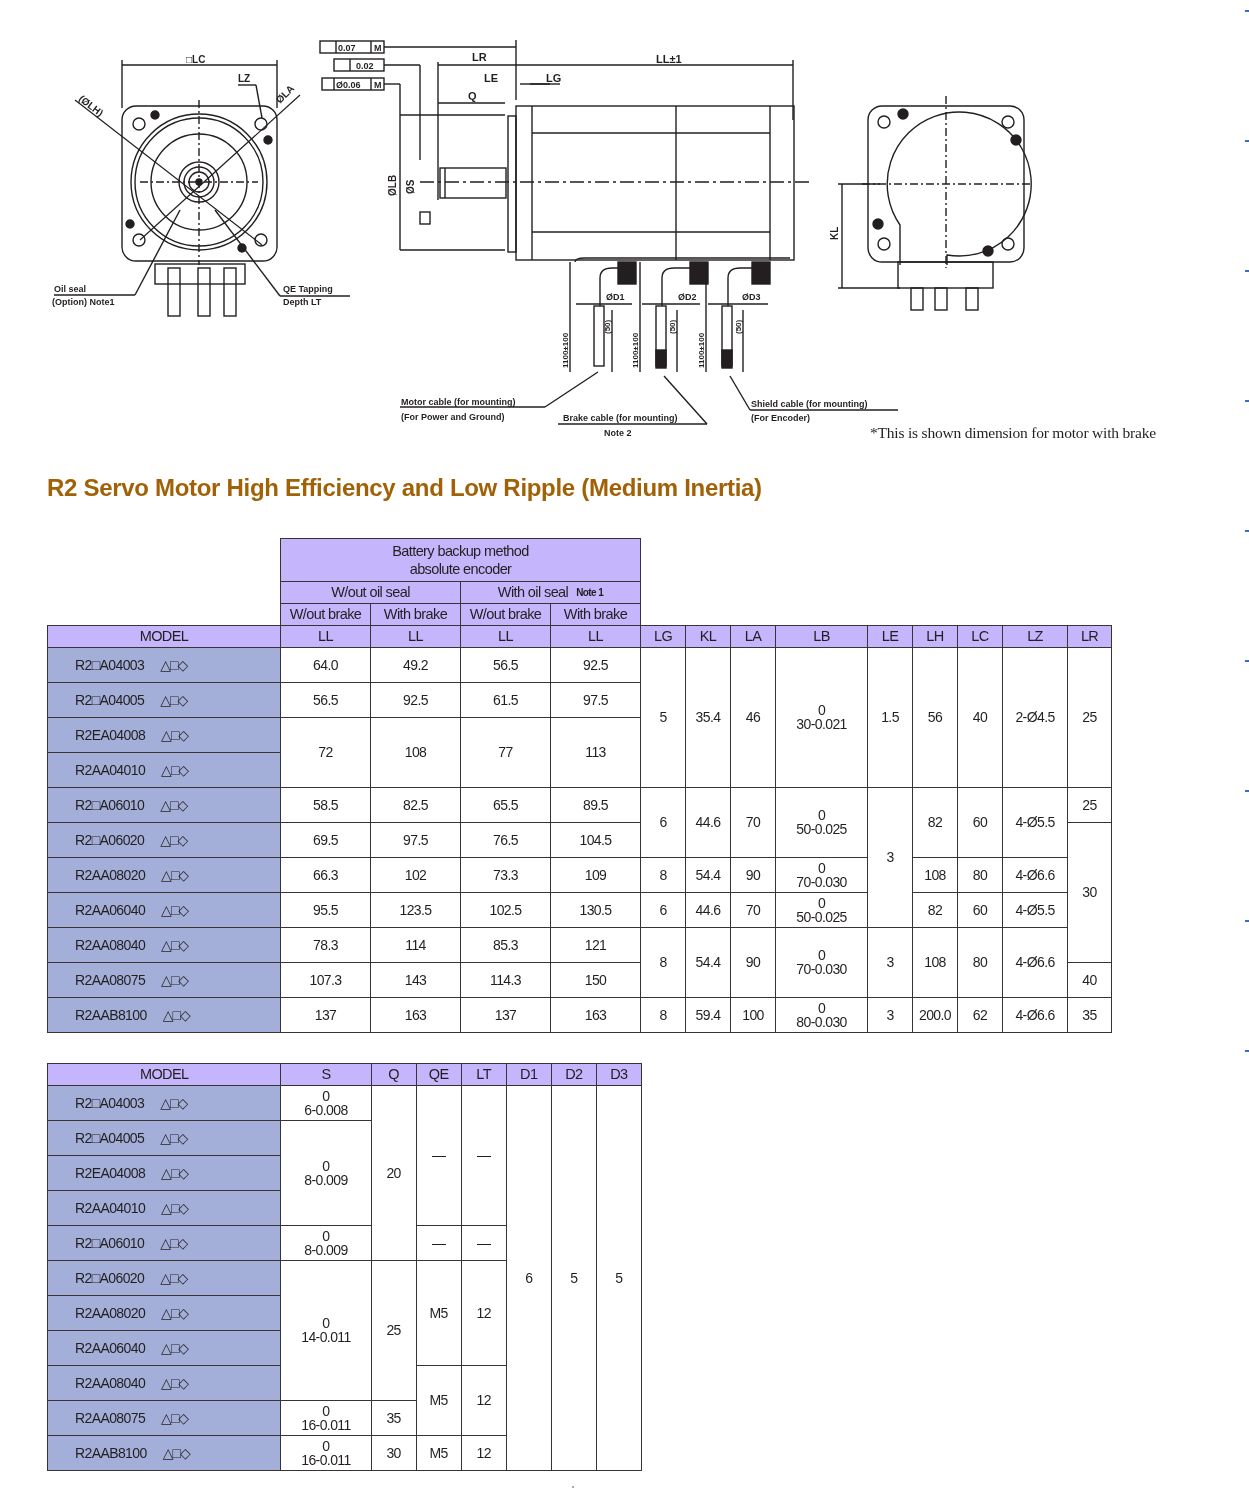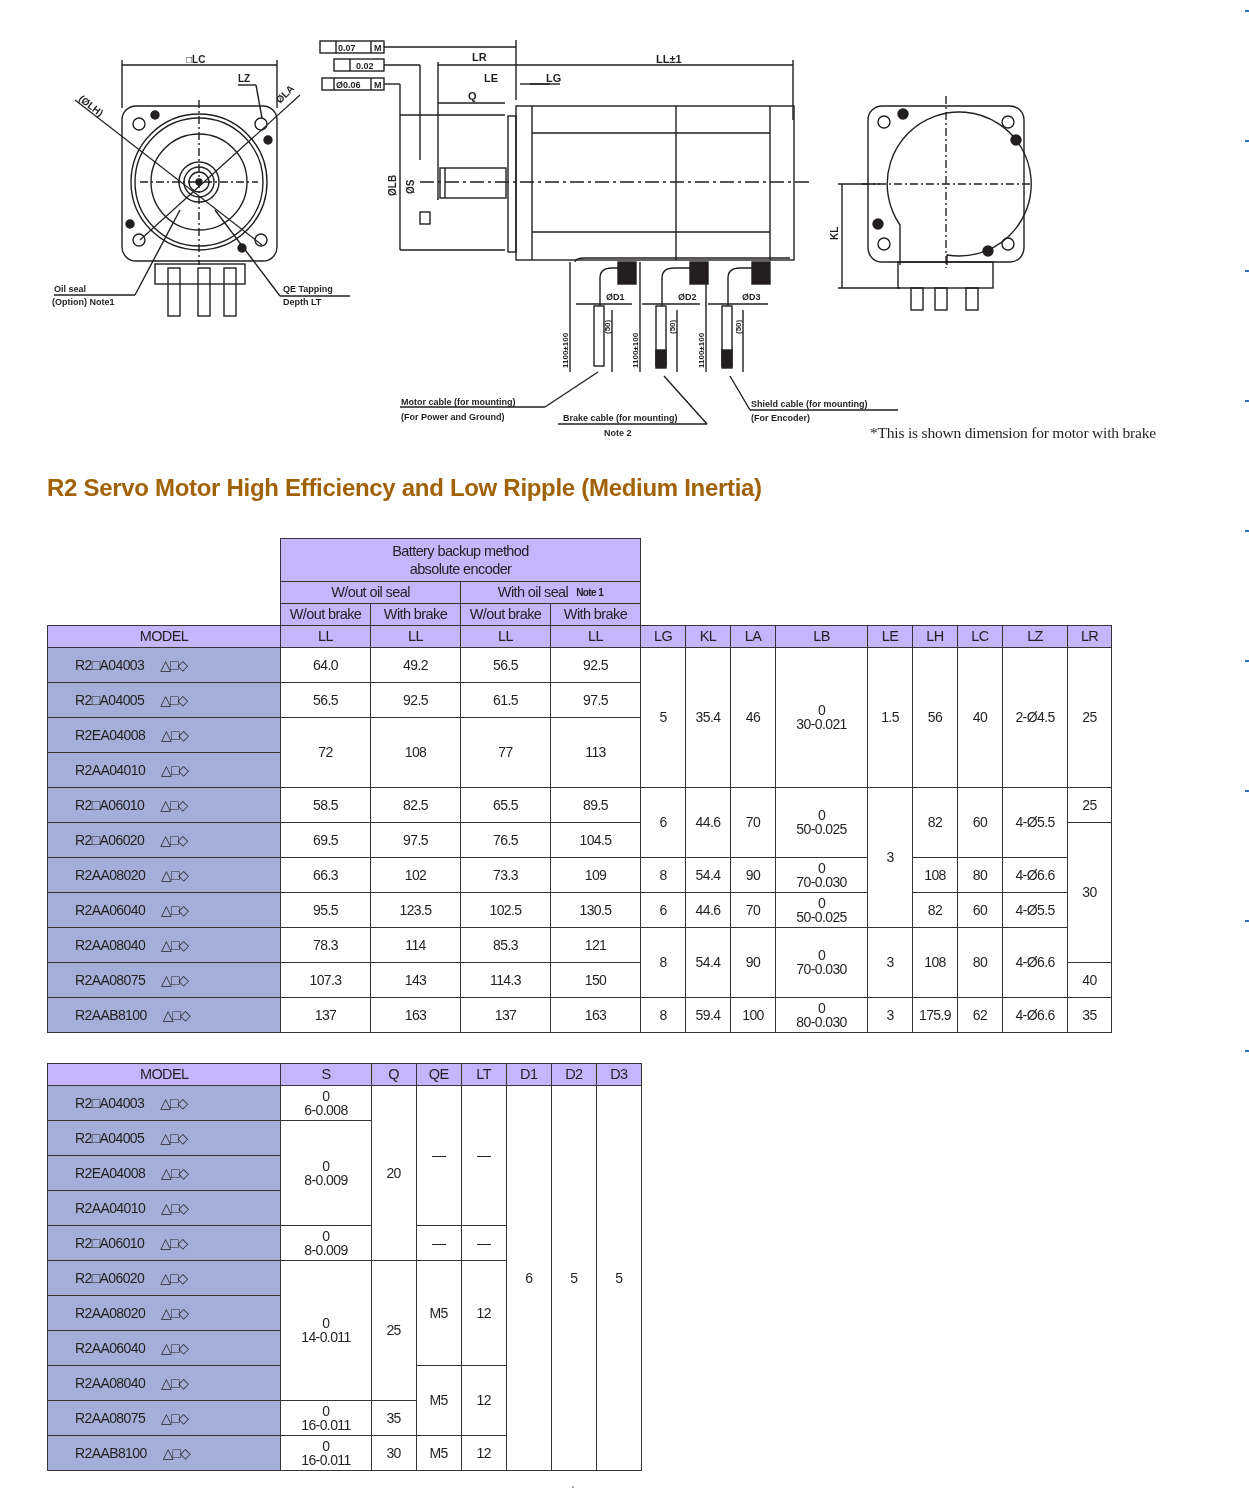--- a/index.html
+++ b/index.html
@@ -389,21 +389,21 @@
     <td class="model"><span>R2AAB8100</span><span class="sym">△□◇</span></td>
     <td>137</td>
         <td>163</td>
     <td>137</td>
         <td>163</td>
     <td>8</td>
     <td>59.4</td>
     <td>100</td>
     <td><span class="tol"><span>0</span><span>80-0.030</span></span></td>
     <td>3</td>
-    <td>175.9</td>
+    <td>200.0</td>
     <td>62</td>
     <td>4-Ø6.6</td>
     <td>35</td>
   </tr>
 </tbody>
   </table>
 
 <table class="spec" id="tbl2">
   <colgroup>
     <col style="width:233px">

